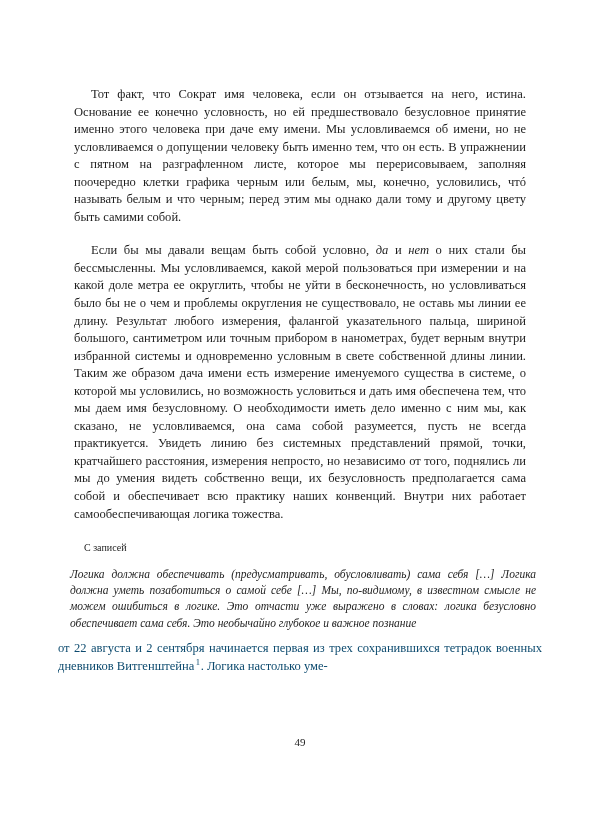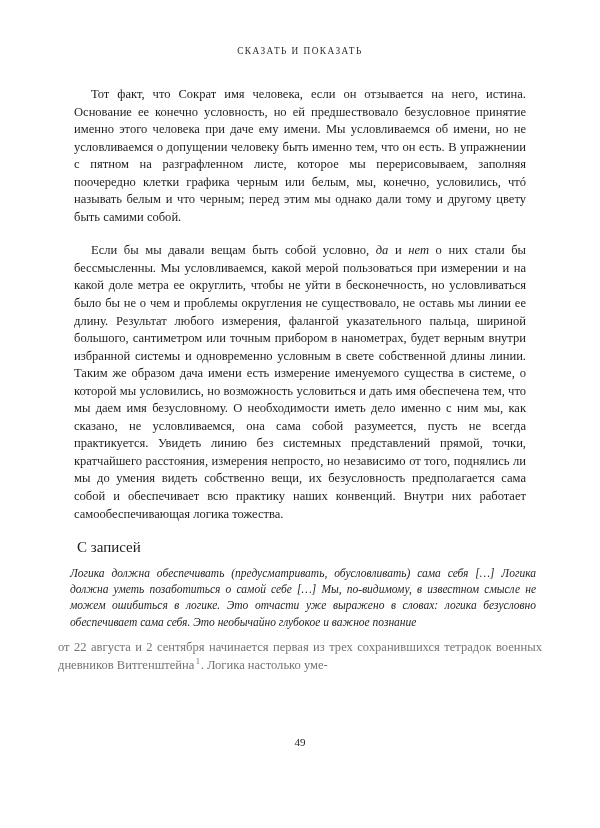--- a/index.html
+++ b/index.html
@@ -51,22 +51,22 @@
     text-align: justify;
     text-justify: inter-word;
     font-size: 12.55px;
     line-height: 17.55px;
     text-indent: 17px;
     color: #1e1e1e;
     hyphens: manual;
   }
 
   .short-line {
-    margin: 2px;
-    font-size: 15px;
+    margin: 9px;
+    font-size: 10px;
     line-height: 17.55px;
     text-indent: 17px;
     text-align: left;
   }
 
   
   .quote-block {
     margin: 8px 0 0 0;
     padding: 0;
     width: 466px;
@@ -79,21 +79,21 @@
     color: #242424;
   }
 
   .after-quote {
     margin: 9px 0 0 0;
     text-indent: 0;
     text-align: justify;
     text-justify: inter-word;
     font-size: 12.55px;
     line-height: 17.55px;
-    color: #737373;
+    color: #0c4a6e;
   }
 
   
   .footnote-area {
     position: absolute;
     left: 58px;
     top: 682px;
     width: 484px;
   }
   .footnote {
@@ -128,21 +128,20 @@
     text-align: center;
     font-size: 11px;
     color: #242424;
   }
 </style>
 </head>
 <body>
 
 <div class="page">
 
-  <div class="running-head">СКАЗАТЬ И ПОКАЗАТЬ</div>
 
   <div class="text-block">
 
     <p class="body-par">Тот факт, что Сократ имя человека, если он отзывается на него, истина. Основание ее конечно условность, но ей предшествовало безусловное принятие именно этого человека при даче ему имени. Мы условливаемся об имени, но не условливаемся о допущении человеку быть именно тем, что он есть. В упражнении с пятном на разграфленном листе, которое мы перерисовываем, заполняя поочередно клетки графика черным или белым, мы, конечно, условились, чтó называть белым и что черным; перед этим мы однако дали тому и другому цвету быть самими собой.</p>
 
     <p class="body-par"><span>Если бы мы давали вещам быть собой условно, </span><em>да</em><span> и </span><em>нет</em><span> о них стали бы бессмысленны. Мы условливаемся, какой мерой пользоваться при измерении и на какой доле метра ее округлить, чтобы не уйти в бесконечность, но условливаться было бы не о чем и проблемы округления не существовало, не оставь мы линии ее длину. Результат любого измерения, фалангой указательного пальца, шириной большого, сантиметром или точным прибором в нанометрах, будет верным внутри избранной системы и одновременно условным в свете собственной длины линии. Таким же образом дача имени есть измерение именуемого существа в системе, о которой мы условились, но возможность условиться и дать имя обеспечена тем, что мы даем имя безусловному. О необходимости иметь дело именно с ним мы, как сказано, не условливаемся, она сама собой разумеется, пусть не всегда практикуется. Увидеть линию без системных представлений прямой, точки, кратчайшего расстояния, измерения непросто, но независимо от того, поднялись ли мы до умения видеть собственно вещи, их безусловность предполагается сама собой и обеспечивает всю практику наших конвенций. Внутри них работает самообеспечивающая логика тожества.</span></p>
 
     <p class="short-line">С записей</p>
 
     <blockquote class="quote-block">Логика должна обеспечивать (предусматривать, обусловливать) сама себя […] Логика должна уметь позаботиться о самой себе […] Мы, по-видимому, в известном смысле не можем ошибиться в логике. Это отчасти уже выражено в словах: логика безусловно обеспечивает сама себя. Это необычайно глубокое и важное познание</blockquote>

